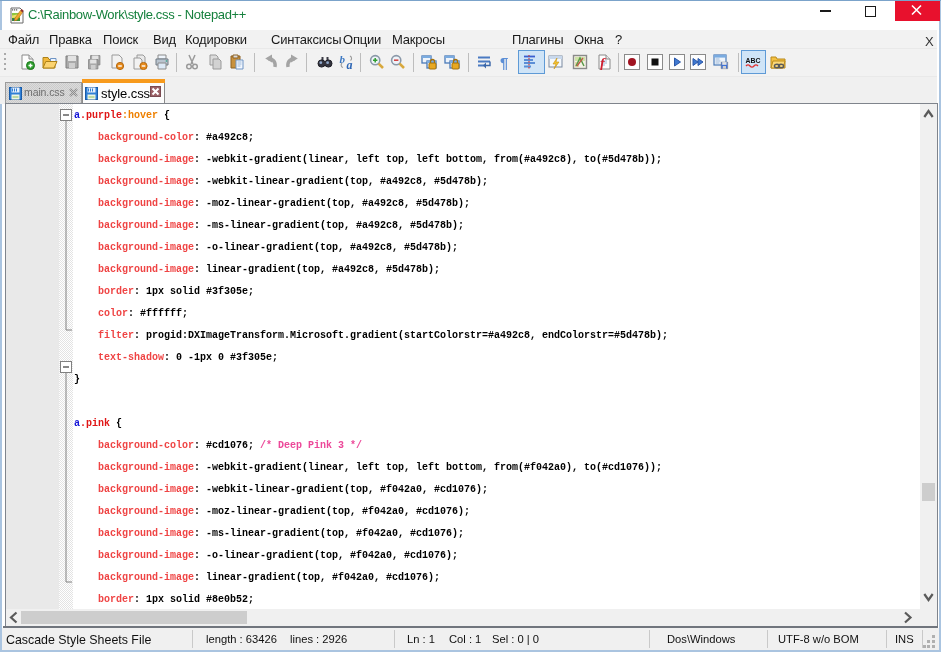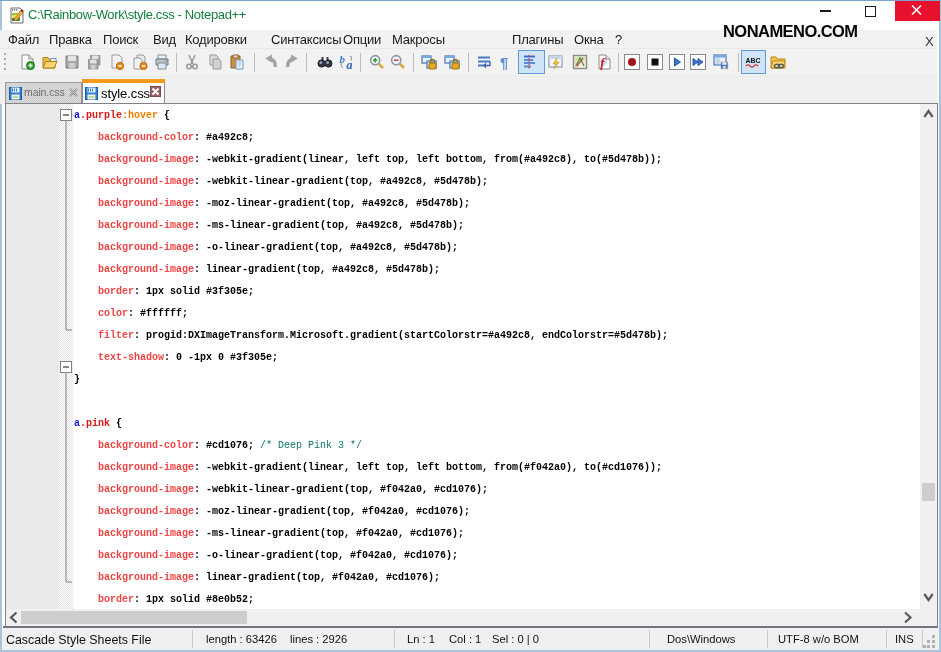--- a/index.html
+++ b/index.html
@@ -16,21 +16,21 @@
 #editor{position:absolute;left:6px;top:104px;width:914px;height:505px;background:#fff;overflow:hidden}
 #lnums{position:absolute;left:0;top:1px;width:53px;height:504px;background:#e9e9e9;
  font-family:"Liberation Mono",monospace;font-size:13.3333px;line-height:18px;color:#7f7f85;text-align:right;padding-right:17px;white-space:pre}
 #fold{position:absolute;left:53px;top:0;width:14px;height:505px;
  background-image:conic-gradient(#e3e3e3 25%,#fff 25% 50%,#e3e3e3 50% 75%,#fff 75%);background-size:2px 2px}
 #code{position:absolute;left:68px;top:1px;font-family:"Liberation Mono",monospace;font-size:10px;line-height:22px;font-weight:bold;color:#000;white-space:pre}
 #code .q{color:#ef4444}
 #code .t{color:#1616d8}
 #code .c{color:#e01616}
 #code .o{color:#ee8000}
-#code .m{color:#0f766e;font-weight:normal}
+#code .m{color:#ec4899;font-weight:bold}
 .tabi{position:absolute;left:5px;top:82px;width:77px;height:21px;background:#d4d4d4;
  background-image:conic-gradient(#cbcbcb 25%,#dcdcdc 25% 50%,#cbcbcb 50% 75%,#dcdcdc 75%);background-size:2px 2px;
  border:1px solid #9a9a9a;border-bottom:none}
 .taba{position:absolute;left:82px;top:79px;width:83px;height:24px;background:#fcfcfc;border:1px solid #8a8a8a;border-bottom:none}
 .torange{position:absolute;left:82px;top:79px;width:83px;height:4px;background:#f79a1c}
 #vscroll{position:absolute;left:920px;top:104px;width:17px;height:505px;background:#f0f0f0}
 #hscroll{position:absolute;left:6px;top:609px;width:914px;height:17px;background:#f0f0f0}
 #status{position:absolute;left:2px;top:628px;width:937px;height:22px;background:#f0f0f0;font-size:11.2px;color:#101010}
 </style></head>
 <body>
@@ -64,21 +64,20 @@
       <span style="position:absolute;left:185px;top:0">Кодировки</span>
       <span style="position:absolute;left:271px;top:0">Синтаксисы</span>
       <span style="position:absolute;left:343px;top:0">Опции</span>
       <span style="position:absolute;left:392px;top:0">Макросы</span>
       <span style="position:absolute;left:458px;top:16px">Запуск</span>
       <span style="position:absolute;left:512px;top:0">Плагины</span>
       <span style="position:absolute;left:574px;top:0">Окна</span>
       <span style="position:absolute;left:615px;top:0">?</span>
       <span style="position:absolute;left:925px;top:2px;color:#333">X</span>
     </div>
-<div id="nono">NONAMENO.COM</div>
 <div id="toolbar">
 <div style="position:absolute;left:4px;top:4px;width:2px;height:20px;background-image:linear-gradient(#aaa 40%,transparent 40%);background-size:2px 5px"></div>
 </div>
 <div style="position:absolute;left:518px;top:50px;width:27px;height:24px;background:#cfe4f7;border:1px solid #5e9ad6;box-sizing:border-box"></div>
     <div style="position:absolute;left:741px;top:50px;width:25px;height:24px;background:#cfe4f7;border:1px solid #5e9ad6;box-sizing:border-box"></div>
     <svg style="position:absolute;left:19px;top:54px" width="16" height="16" viewBox="0 0 16 16">
       <path d="M3 1h7l4 4v10H3z" fill="#fdfdfd" stroke="#8a8a8a"></path>
       <path d="M10 1v4h4" fill="#e8e8e8" stroke="#8a8a8a"></path>
       <circle cx="11.5" cy="11.5" r="4" fill="#2f9e2f" stroke="#1c7a1c"></circle>
       <path d="M9.5 11.5h4M11.5 9.5v4" stroke="#fff" stroke-width="1.4"></path>

